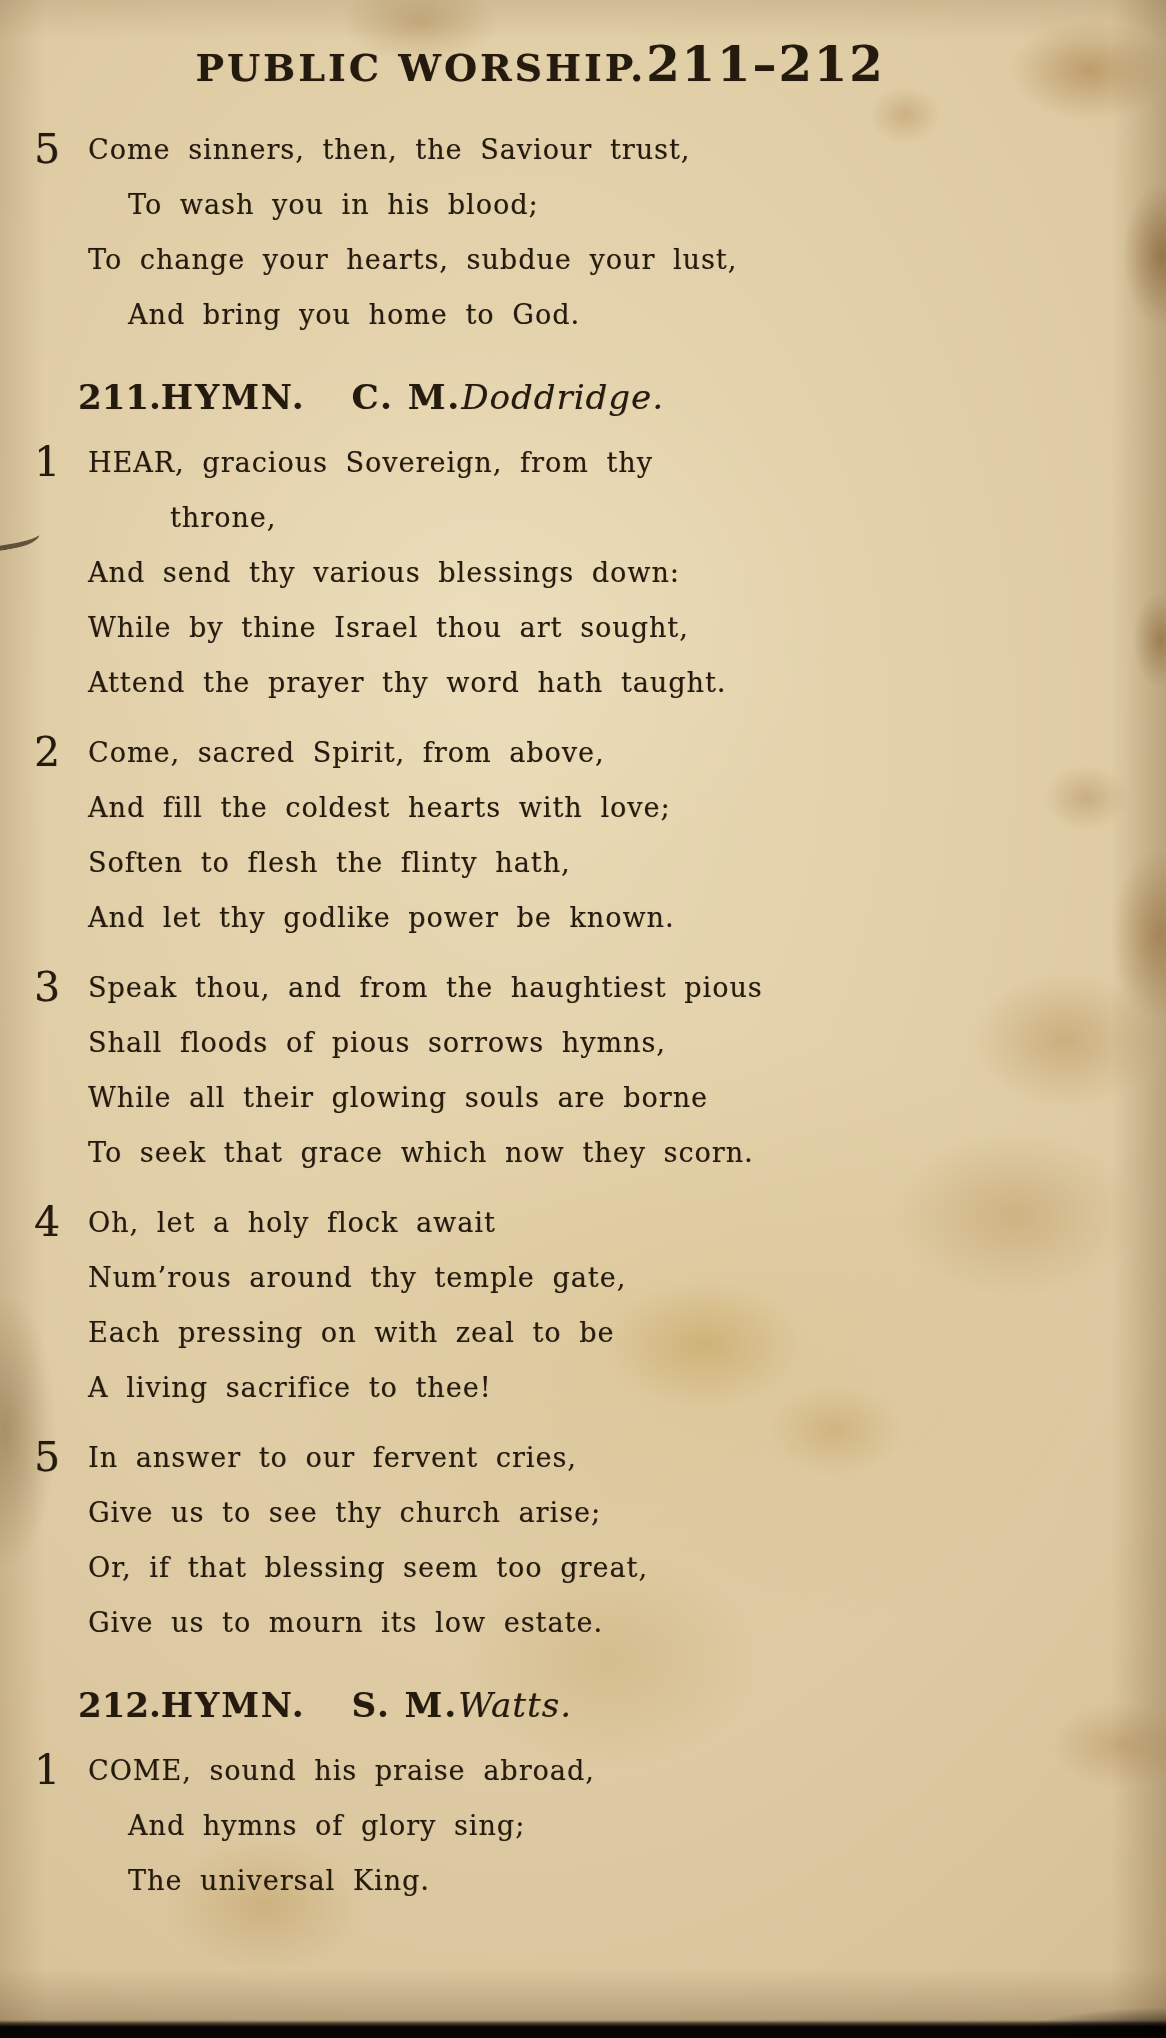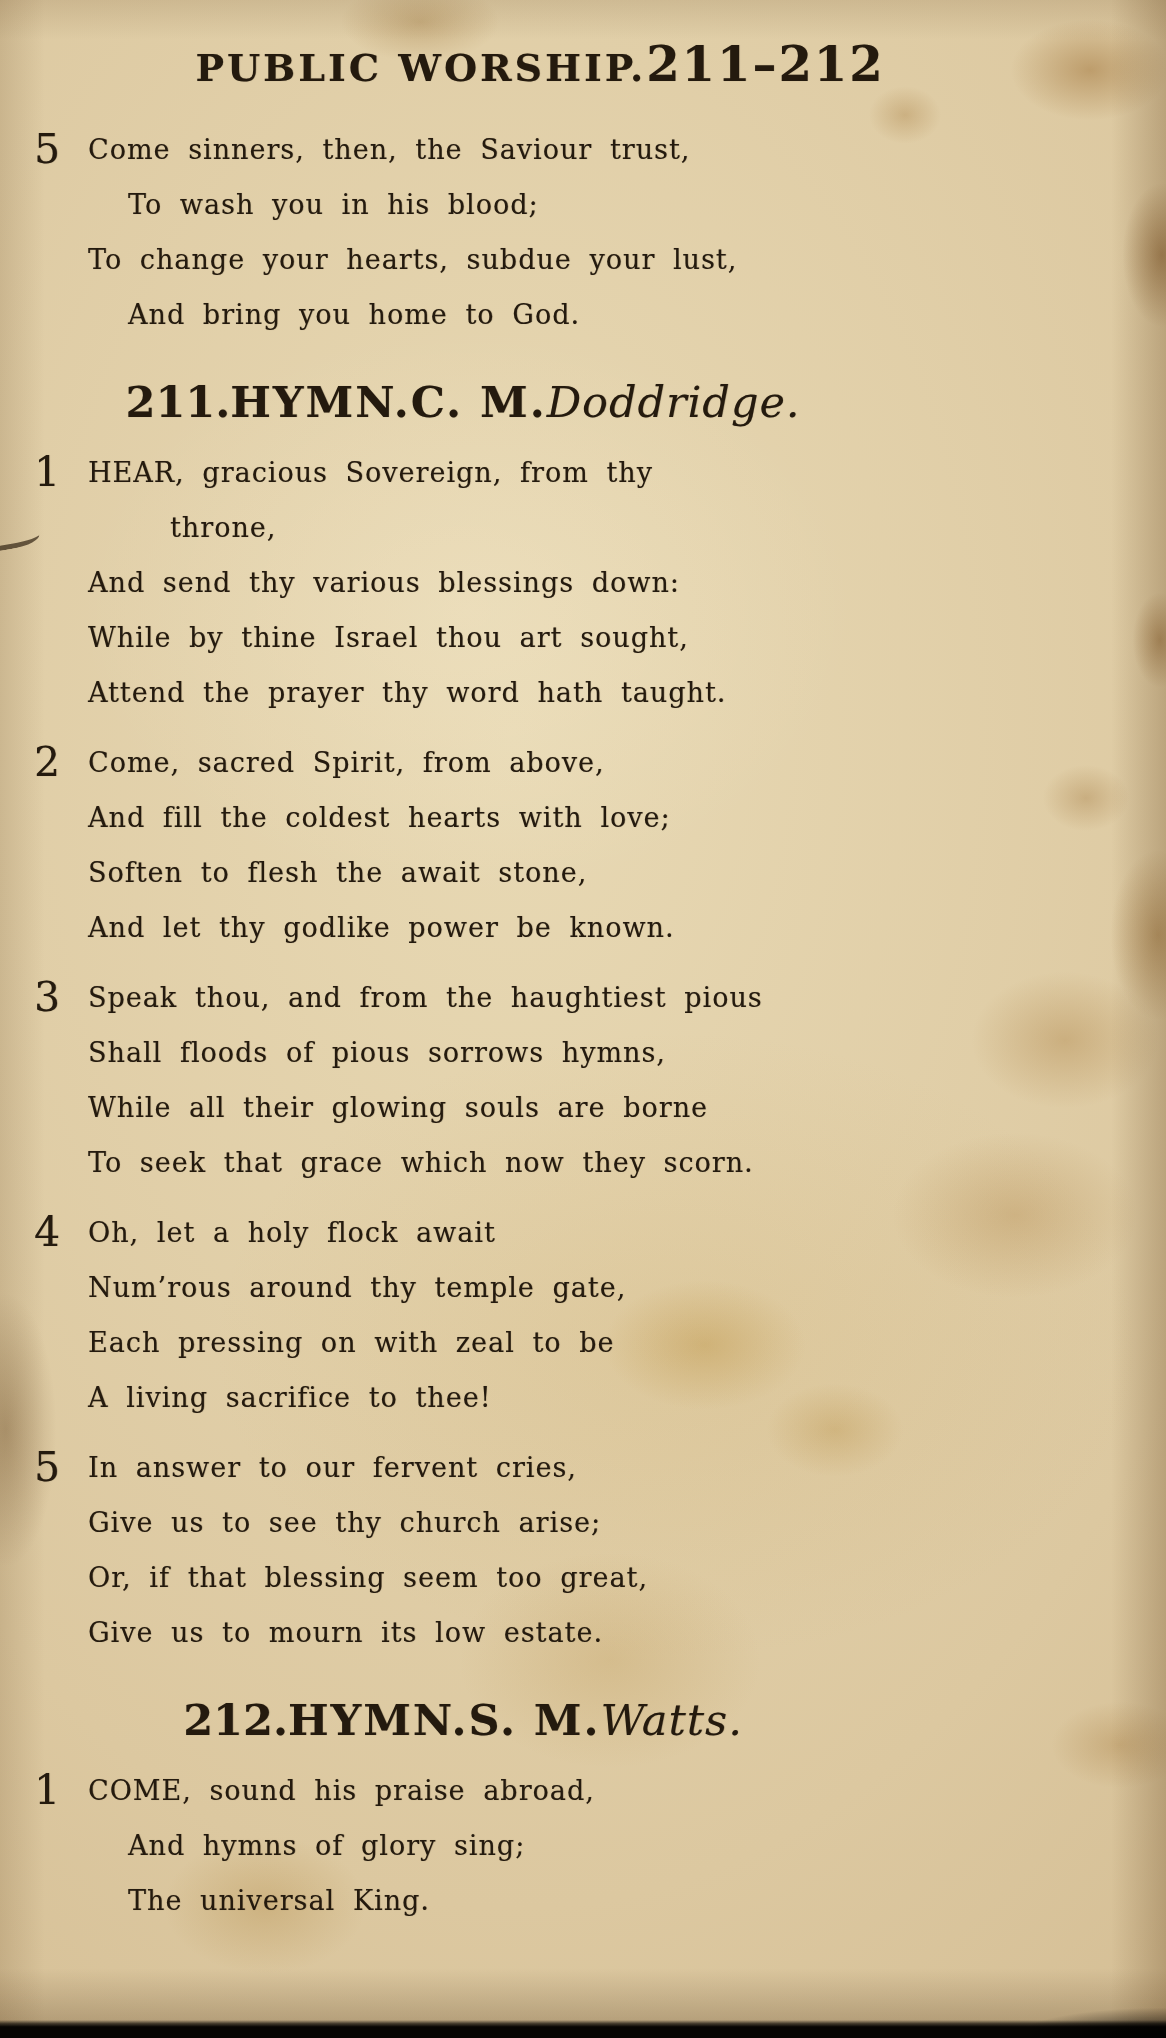--- a/index.html
+++ b/index.html
@@ -63,27 +63,27 @@
     font-weight: 700;
     letter-spacing: 3px;
   }
   .header-pages {
     font-size: 48px;
     font-weight: 600;
     letter-spacing: 2px;
   }
   .heading-row {
     display: flex;
-    justify-content: center;
+    justify-content: flex-start;
     align-items: baseline;
     padding: 20px 268px 18px 44px;
-    font-size: 43px;
+    font-size: 34px;
   }
   .h-num { font-weight: 600; }
-  .h-mid { display: flex; }
+  .h-mid { display: flex; gap: 46px; }
   .h-label, .h-meter { font-weight: 600; letter-spacing: 2px; }
   .h-author { font-style: italic; font-weight: 500; letter-spacing: 1px; }
   .verse {
     display: flex;
     margin-bottom: 15px;
   }
   .v-num {
     flex: 0 0 54px;
     width: 54px;
     font-size: 41px;
@@ -169,21 +169,21 @@
             <div class="v-line ind0">And send thy various blessings down:</div>
             <div class="v-line ind0">While by thine Israel thou art sought,</div>
             <div class="v-line ind0">Attend the prayer thy word hath taught.</div>
           </div>
         </div>
         <div class="verse">
           <div class="v-num">2</div>
           <div class="v-lines">
             <div class="v-line ind0">Come, sacred Spirit, from above,</div>
             <div class="v-line ind0">And fill the coldest hearts with love;</div>
-            <div class="v-line ind0">Soften to flesh the await stone,</div>
+            <div class="v-line ind0">Soften to flesh the flinty hath,</div>
             <div class="v-line ind0">And let thy godlike power be known.</div>
           </div>
         </div>
         <div class="verse">
           <div class="v-num">3</div>
           <div class="v-lines">
             <div class="v-line ind0">Speak thou, and from the haughtiest pious</div>
             <div class="v-line ind0">Shall floods of pious sorrows hymns,</div>
             <div class="v-line ind0">While all their glowing souls are borne</div>
             <div class="v-line ind0">To seek that grace which now they scorn.</div>

